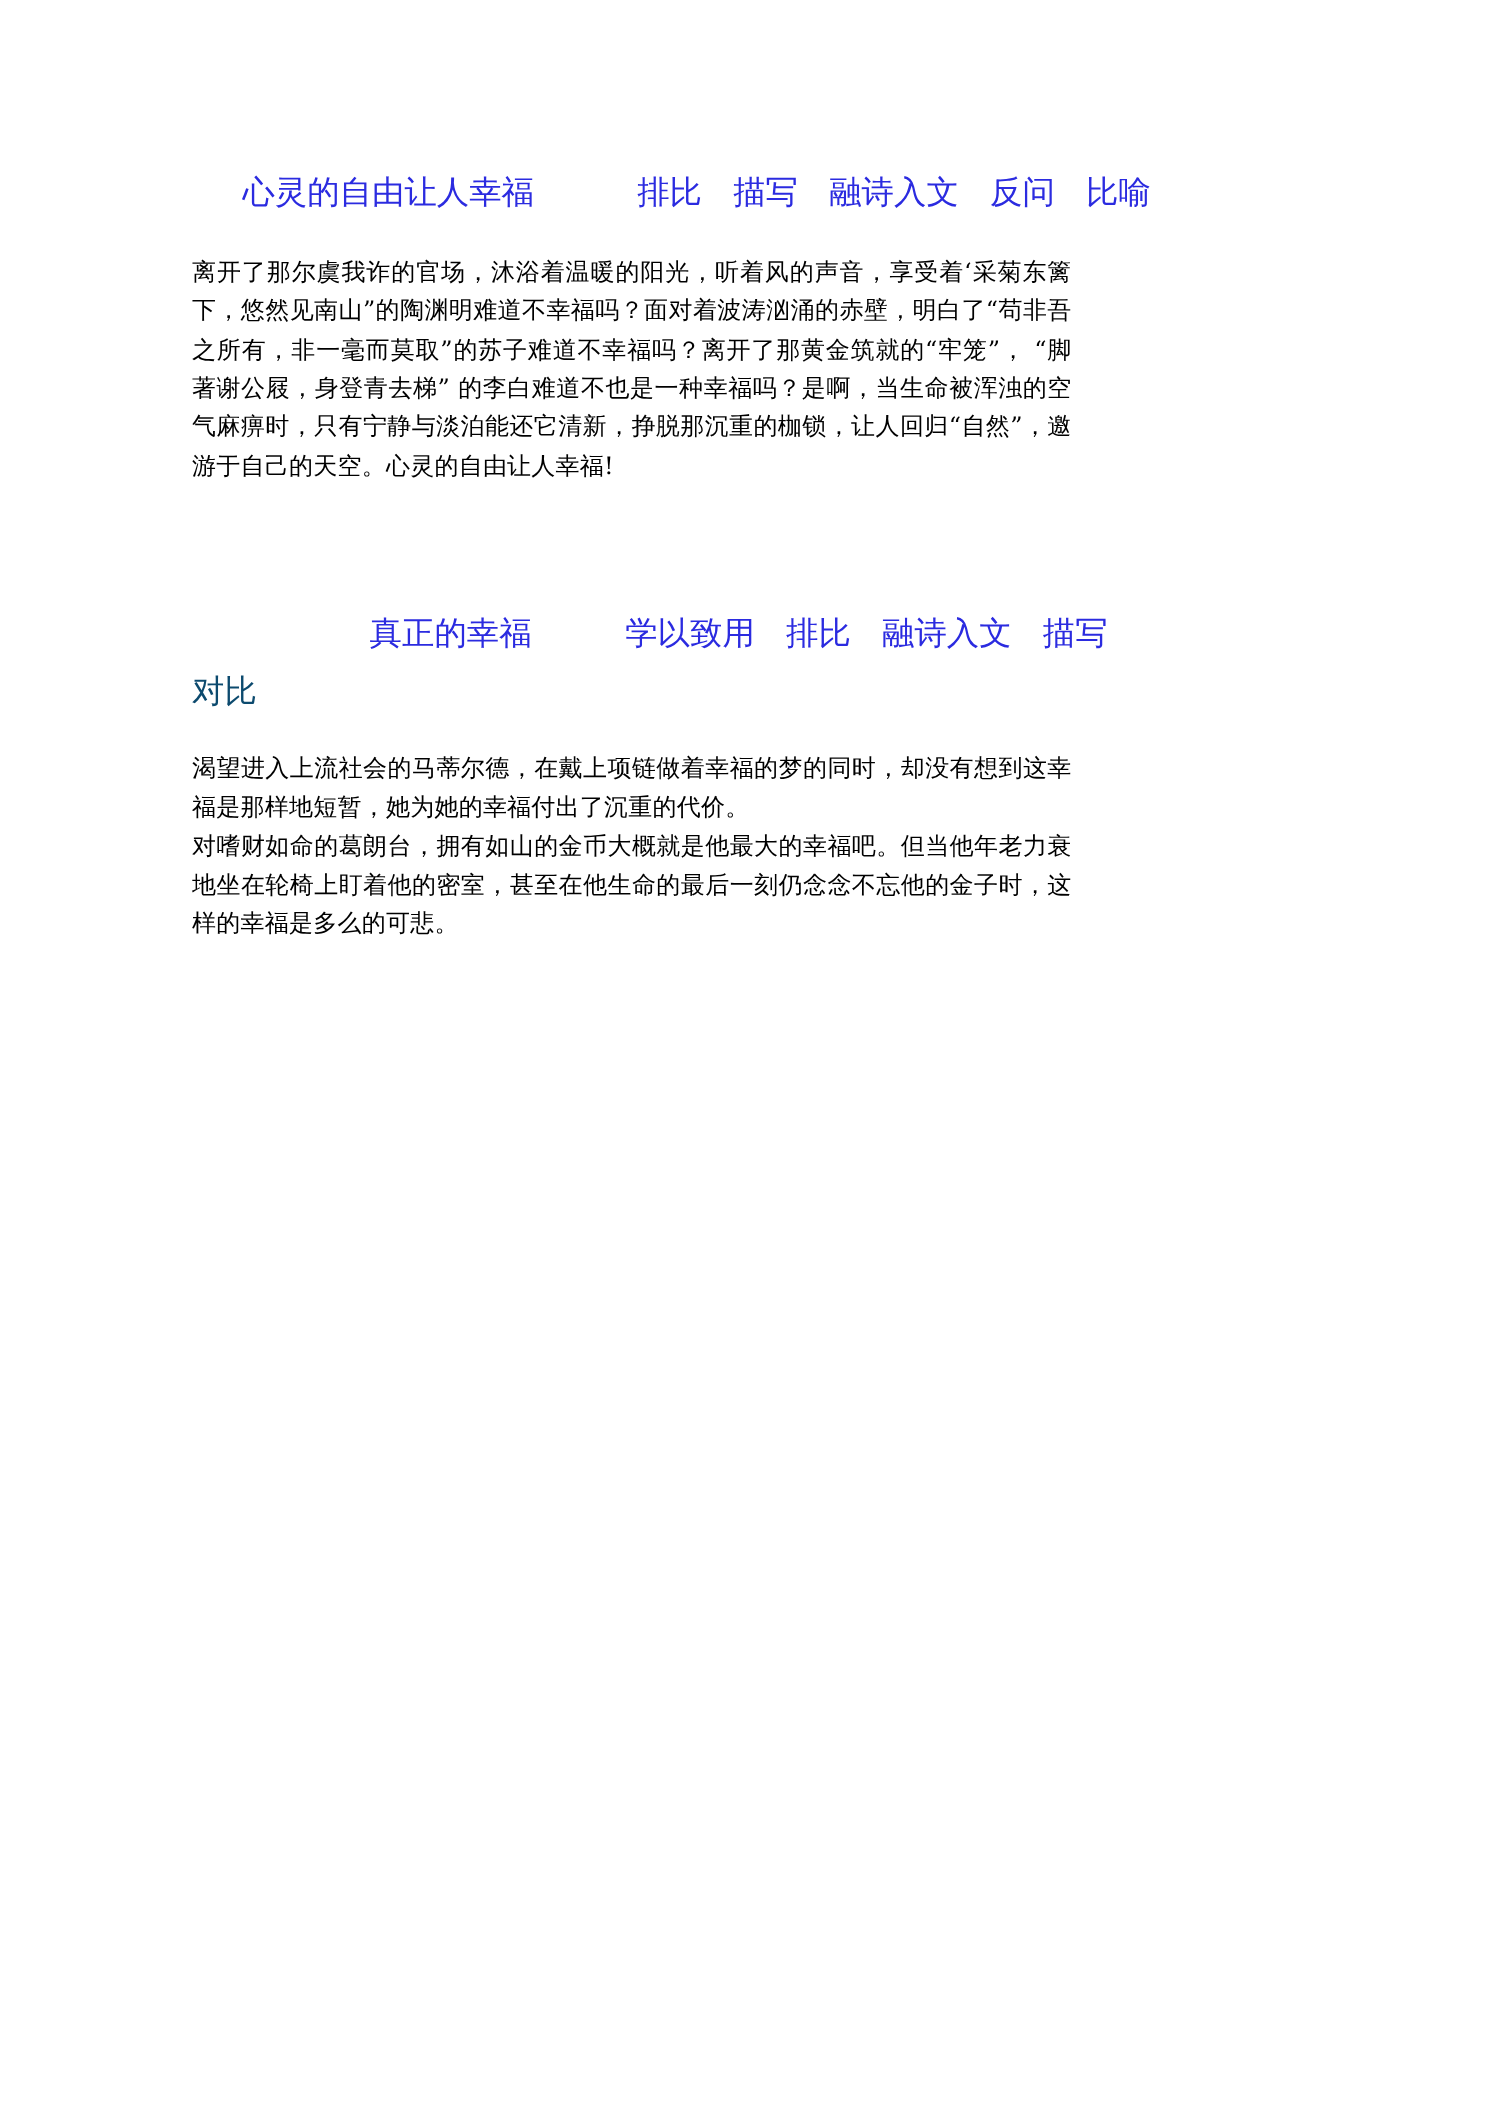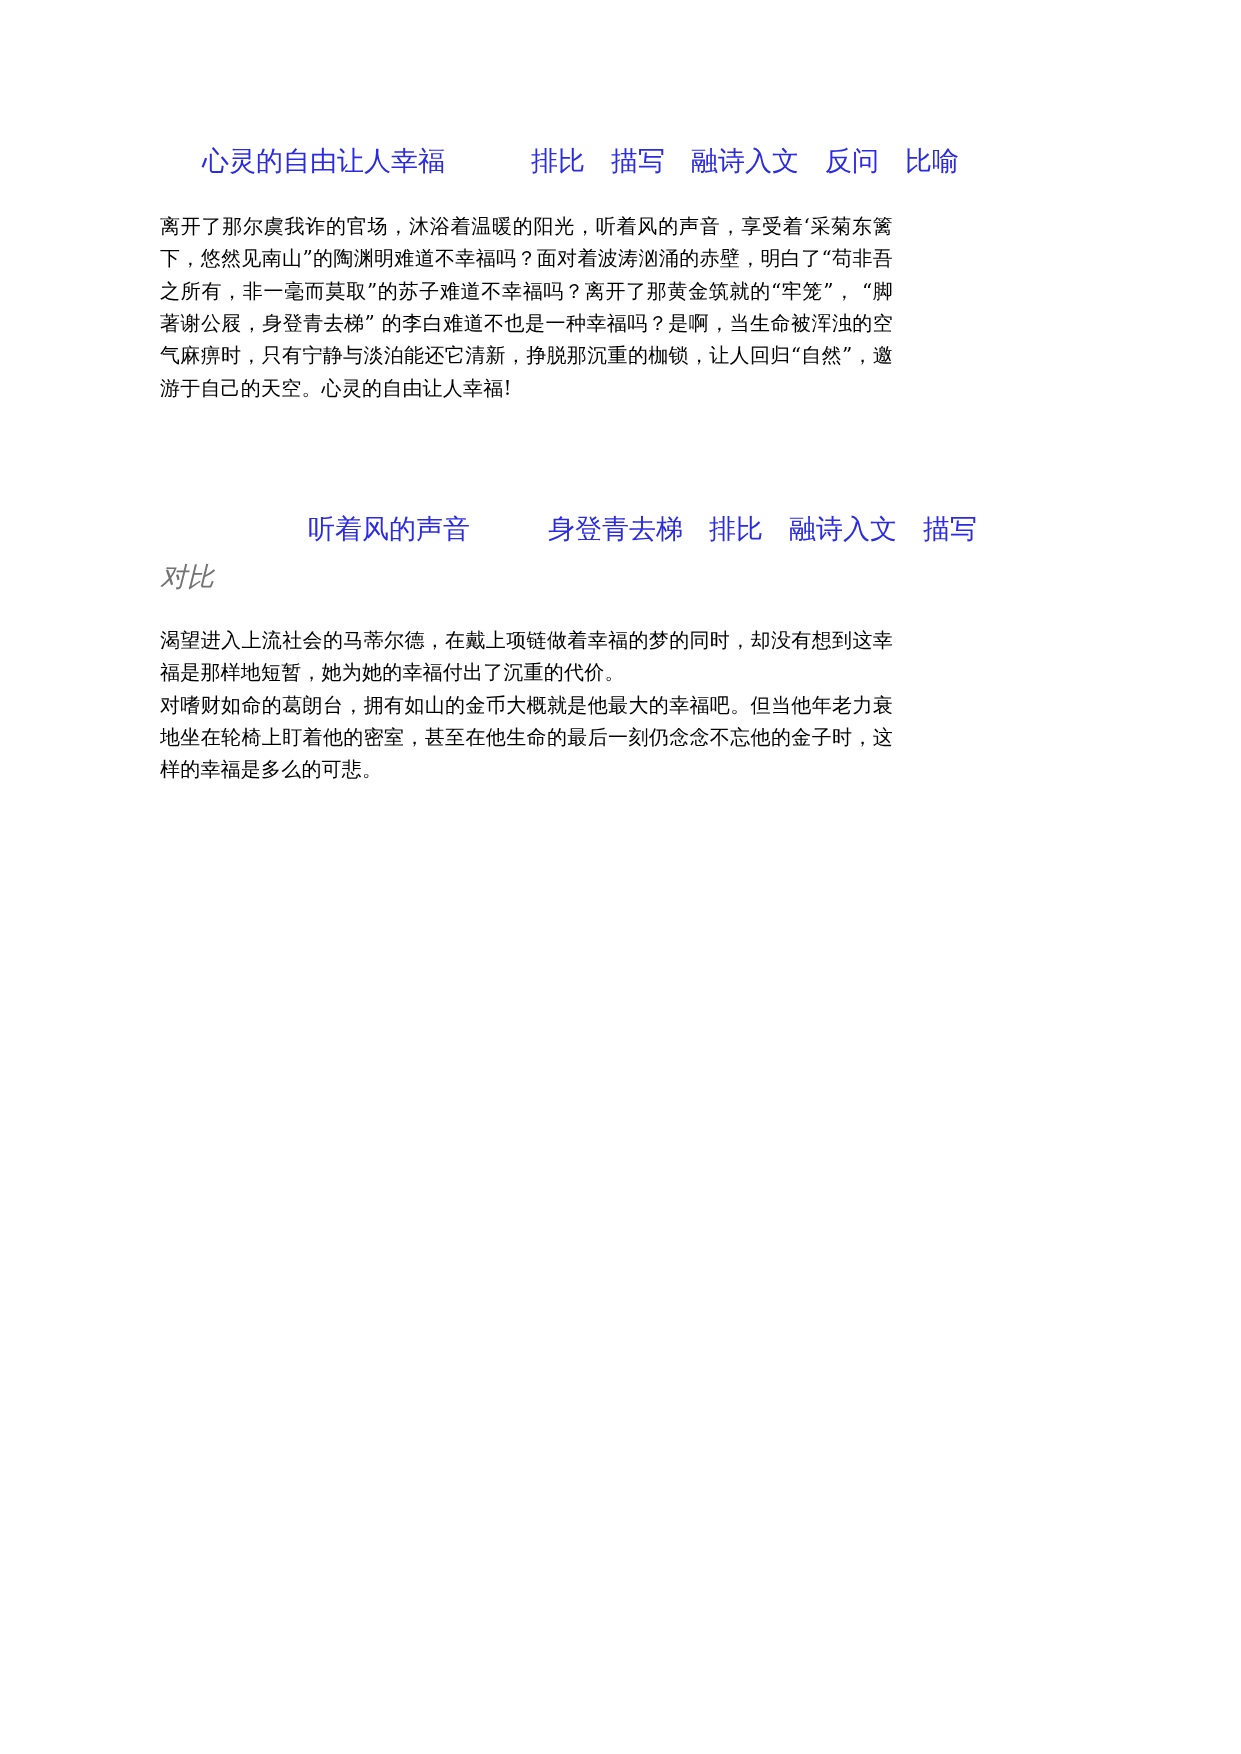--- a/index.html
+++ b/index.html
@@ -46,25 +46,24 @@
   .sec1-heading .gap-s { display:inline-block; width: 26px; }
 
   .sec2-heading {
     margin-top: 0;
     padding-left: 0;
   }
   .sec2-heading .lead { display:inline-block; width: 148px; }
   .sec2-heading .gap-a { display:inline-block; width: 78px; }
   .sec2-heading .gap-s { display:inline-block; width: 26px; }
   .sec2-heading-cont {
-    color: #737373;
+    color: #0c4a6e;
     font-size: 27px;
     line-height: 1.55;
     margin-top: 6px;
-    font-style: italic;
   }
 
   
   .body-par {
     font-size: 20px;
     line-height: 1.62;
     text-align: justify;
     text-justify: inter-ideograph;
     margin: 0;
     letter-spacing: 0.2px;
@@ -92,20 +91,20 @@
 
   <div class="heading-row sec1-heading">
     <span class="title">心灵的自由让人幸福</span><span class="gap-a"></span><span class="tag">排比</span><span class="gap-s"></span><span class="tag">描写</span><span class="gap-s"></span><span class="tag">融诗入文</span><span class="gap-s"></span><span class="tag">反问</span><span class="gap-s"></span><span class="tag">比喻</span>
   </div>
 
   <p class="body-par p-sec1">离开了那尔虞我诈的官场，沐浴着温暖的阳光，听着风的声音，享受着‘采菊东篱下，悠然见南山”的陶渊明难道不幸福吗？面对着波涛汹涌的赤壁，明白了“苟非吾之所有，非一毫而莫取”的苏子难道不幸福吗？离开了那黄金筑就的“牢笼”， “脚著谢公屐，身登青去梯” 的李白难道不也是一种幸福吗？是啊，当生命被浑浊的空气麻痹时，只有宁静与淡泊能还它清新，挣脱那沉重的枷锁，让人回归“自然”，邀游于自己的天空。心灵的自由让人幸福!</p>
 
   <div class="spacer-big"></div>
 
   <div class="heading-row sec2-heading">
-    <span class="lead"></span><span class="title">听着风的声音</span><span class="gap-a"></span><span class="tag">身登青去梯</span><span class="gap-s"></span><span class="tag">排比</span><span class="gap-s"></span><span class="tag">融诗入文</span><span class="gap-s"></span><span class="tag">描写</span>
+    <span class="lead"></span><span class="title">真正的幸福</span><span class="gap-a"></span><span class="tag">学以致用</span><span class="gap-s"></span><span class="tag">排比</span><span class="gap-s"></span><span class="tag">融诗入文</span><span class="gap-s"></span><span class="tag">描写</span>
   </div>
   <div class="sec2-heading-cont">对比</div>
 
   <p class="body-par p-a">渴望进入上流社会的马蒂尔德，在戴上项链做着幸福的梦的同时，却没有想到这幸福是那样地短暂，她为她的幸福付出了沉重的代价。</p>
   <p class="body-par p-b">对嗜财如命的葛朗台，拥有如山的金币大概就是他最大的幸福吧。但当他年老力衰地坐在轮椅上盯着他的密室，甚至在他生命的最后一刻仍念念不忘他的金子时，这样的幸福是多么的可悲。</p>
 
 </div>
 
 </body></html>

